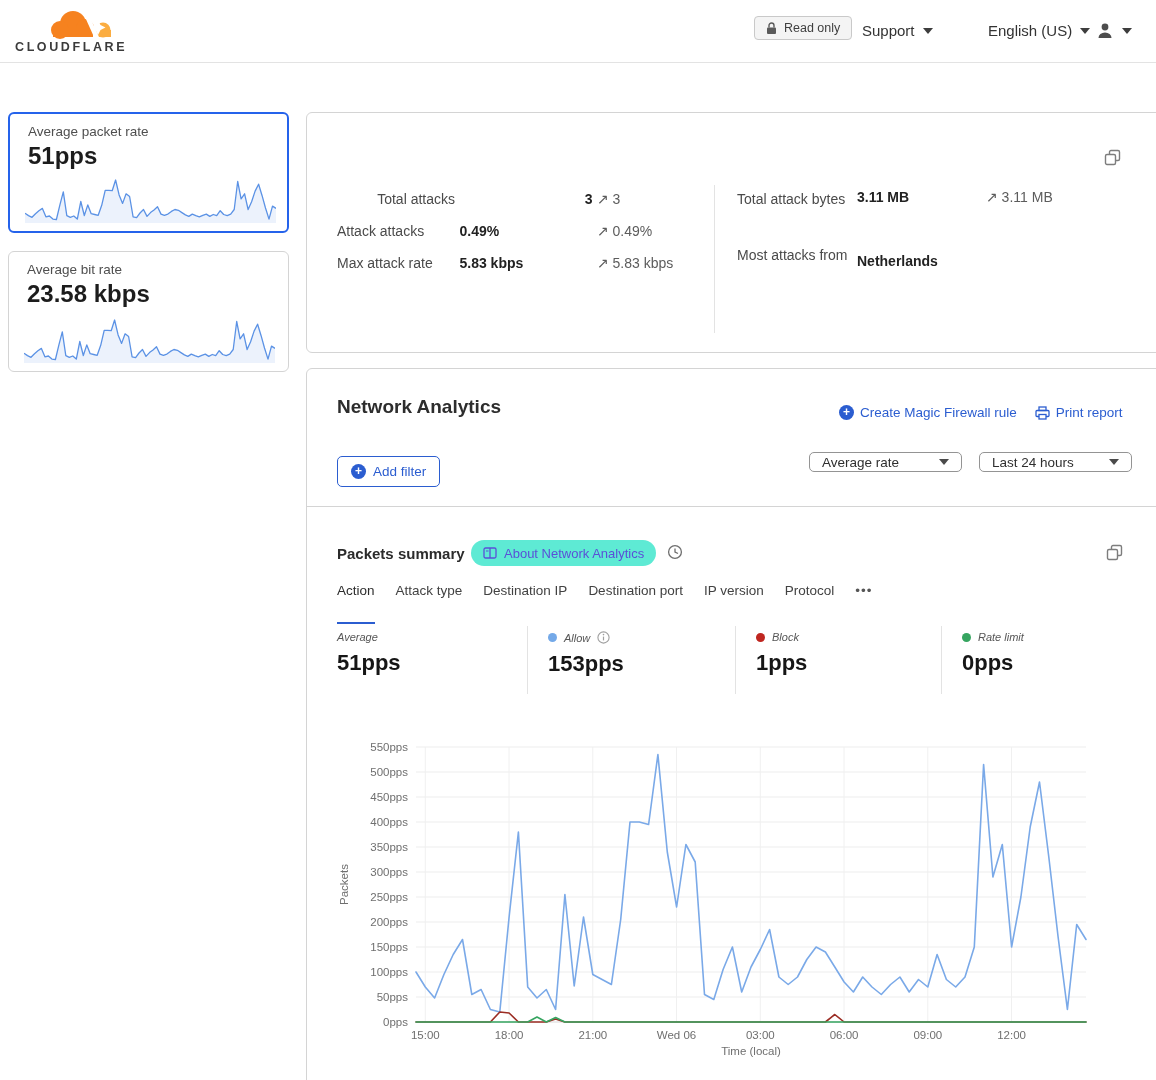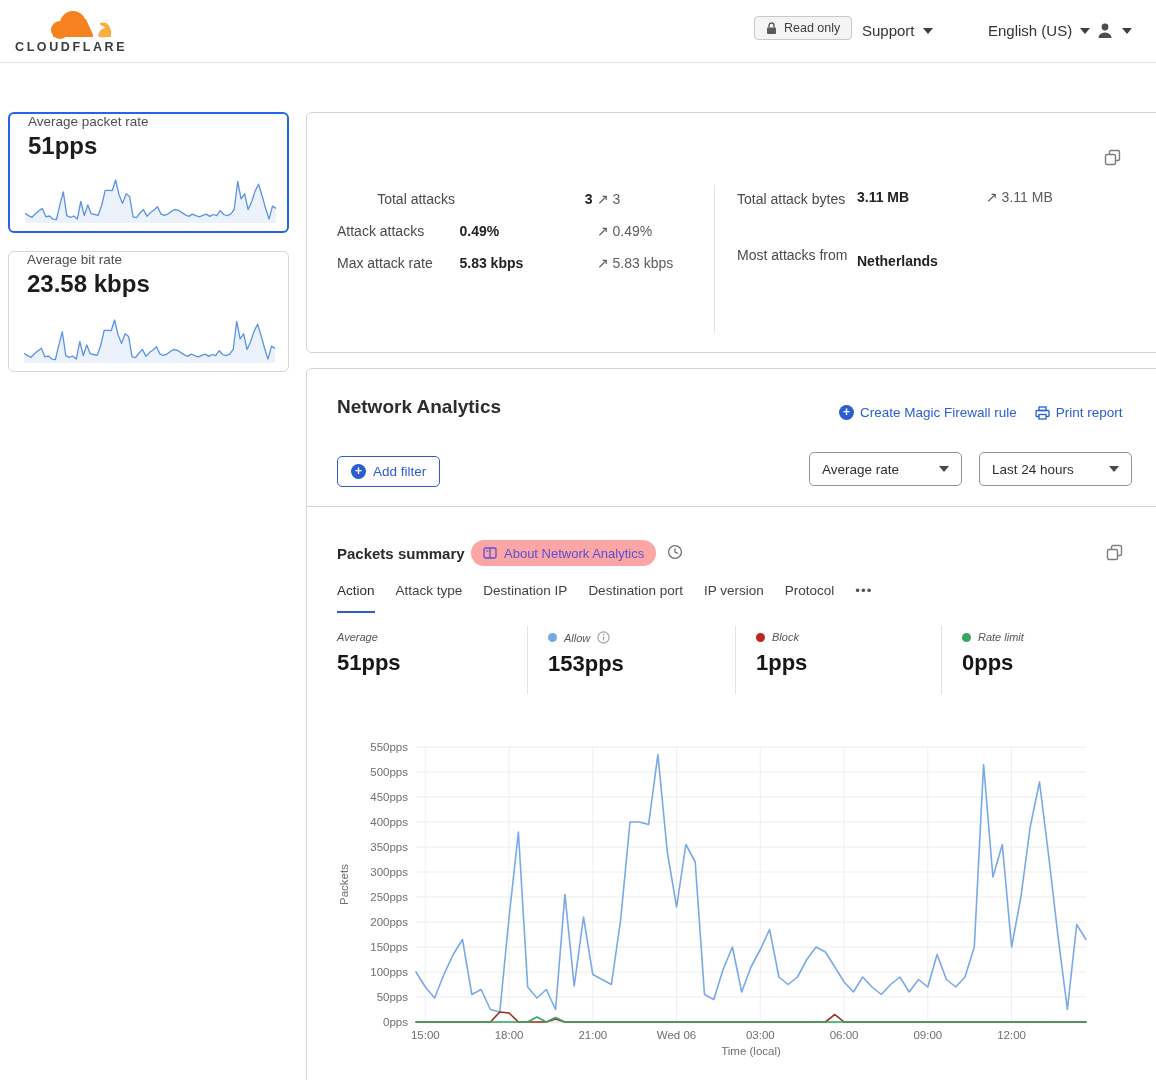--- a/index.html
+++ b/index.html
@@ -10,21 +10,21 @@
   .header{position:absolute;top:0;left:0;width:1156px;height:62px;border-bottom:1px solid #e3e3e3;background:#fff;}
   .logo{position:absolute;left:15px;top:7px;}
   .readonly{position:absolute;left:754px;top:16px;height:24px;padding:6px 11px;display:flex;align-items:center;gap:7px;
     background:#f4f4f4;border:1px solid #c9c9c9;border-radius:4px;font-size:12.5px;color:#3f3f3f;box-sizing:border-box;}
   .hmenu{position:absolute;top:22px;display:flex;align-items:center;gap:8px;font-size:15px;color:#333;cursor:pointer;}
   .caret{width:0;height:0;border-left:5px solid transparent;border-right:5px solid transparent;border-top:6px solid #3d3d3d;display:inline-block;}
 
   
   .mcard{position:absolute;left:8px;width:281px;height:121px;background:#fff;border:1px solid #d4d4d4;border-radius:6px;box-sizing:border-box;cursor:pointer;}
   .mcard.selected{border:2px solid var(--accent2,#2563eb);}
-  .mcard .mlabel{margin:0 0 0 18px;font-size:13.5px;color:#4f4f4f;}
+  .mcard .mlabel{margin:10px 0 0 18px;font-size:13.5px;color:#4f4f4f;}
   .mcard .mvalue{margin:3px 0 0 18px;font-size:24px;font-weight:700;color:#1c1c1c;}
   .mcard svg{position:absolute;left:15px;bottom:8px;}
 
   
   .panel{position:absolute;left:306px;width:880px;background:#fff;border:1px solid #d4d4d4;border-radius:6px;box-sizing:border-box;}
   #attack-panel{top:112px;height:241px;}
   #analytics-panel{top:368px;height:730px;}
 
   .panel-title{position:absolute;left:30px;top:33px;font-size:15px;font-weight:700;color:#2b2b2b;}
   .copy-btn{position:absolute;width:18px;height:18px;cursor:pointer;}
@@ -34,32 +34,32 @@
   .stat-delta{font-size:14px;color:#5c5c5c;}
   .vdiv{position:absolute;width:1px;background:#e3e3e3;}
 
   
   .na-title{position:absolute;left:30px;top:27px;font-size:19px;font-weight:600;color:#2d2d2d;}
   .links{position:absolute;left:532px;top:36px;display:flex;align-items:center;gap:18px;white-space:nowrap;}
   .blue-link{display:flex;align-items:center;gap:6px;color:var(--accent,#2b5dd0);font-size:13.5px;cursor:pointer;}
   .plus-circle{width:15px;height:15px;border-radius:50%;background:var(--accent,#2b5dd0);color:#fff;font-size:12px;line-height:14px;text-align:center;font-weight:700;flex:0 0 auto;}
   .add-filter{position:absolute;left:30px;top:87px;height:31px;padding:0 13px;display:flex;align-items:center;gap:7px;
     border:1px solid var(--accent,#2b5dd0);border-radius:5px;color:var(--accent,#2b5dd0);font-size:13.5px;background:#fff;cursor:pointer;box-sizing:border-box;}
-  .select{position:absolute;top:83px;width:153px;height:34px;border:1px solid #949494;border-radius:5px;display:flex;align-items:center;
+  .select{position:absolute;top:83px;width:153px;height:20px;border:1px solid #949494;border-radius:5px;display:flex;align-items:center;
     padding:0 12px;font-size:13.5px;color:#2f2f2f;box-sizing:border-box;cursor:pointer;background:#fff;}
   .select .caret{margin-left:auto;border-top-color:#4a4a4a;border-left-width:5px;border-right-width:5px;}
   .hdiv{position:absolute;left:0;right:0;top:137px;border-top:1px solid #d4d4d4;}
 
   
   .ps-title{position:absolute;left:30px;top:176px;font-size:15px;font-weight:700;color:#2b2b2b;}
   .badge{position:absolute;left:164px;top:171px;height:26px;padding:0 12px;display:flex;align-items:center;gap:7px;border-radius:13px;
-    background:#fca5a5;color:#5a50d7;font-size:13px;cursor:pointer;}
+    background:#5eead4;color:#5a50d7;font-size:13px;cursor:pointer;}
   .clock-btn{position:absolute;left:360px;top:175px;width:17px;height:17px;cursor:pointer;}
   .tabs{position:absolute;left:30px;top:214px;display:flex;gap:21px;font-size:13.5px;color:#424242;}
-  .tab{padding-bottom:13px;cursor:pointer;}
+  .tab{padding-bottom:24px;cursor:pointer;}
   .tab.active{color:#2d2d2d;border-bottom:2px solid var(--accent,#2b5dd0);}
   .tab-more{color:#555;cursor:pointer;letter-spacing:1px;}
 
   .pstat{position:absolute;top:262px;}
   .pstat .plabel{display:flex;align-items:center;gap:7px;font-size:11px;color:#565656;font-style:italic;}
   .pstat .pvalue{margin-top:7px;font-size:22px;font-weight:600;color:#161616;}
   .dot{width:9px;height:9px;border-radius:50%;display:inline-block;flex:0 0 auto;}
   .pdiv{position:absolute;top:257px;height:68px;}
 
   #chart-svg{position:absolute;left:0;top:360px;}

